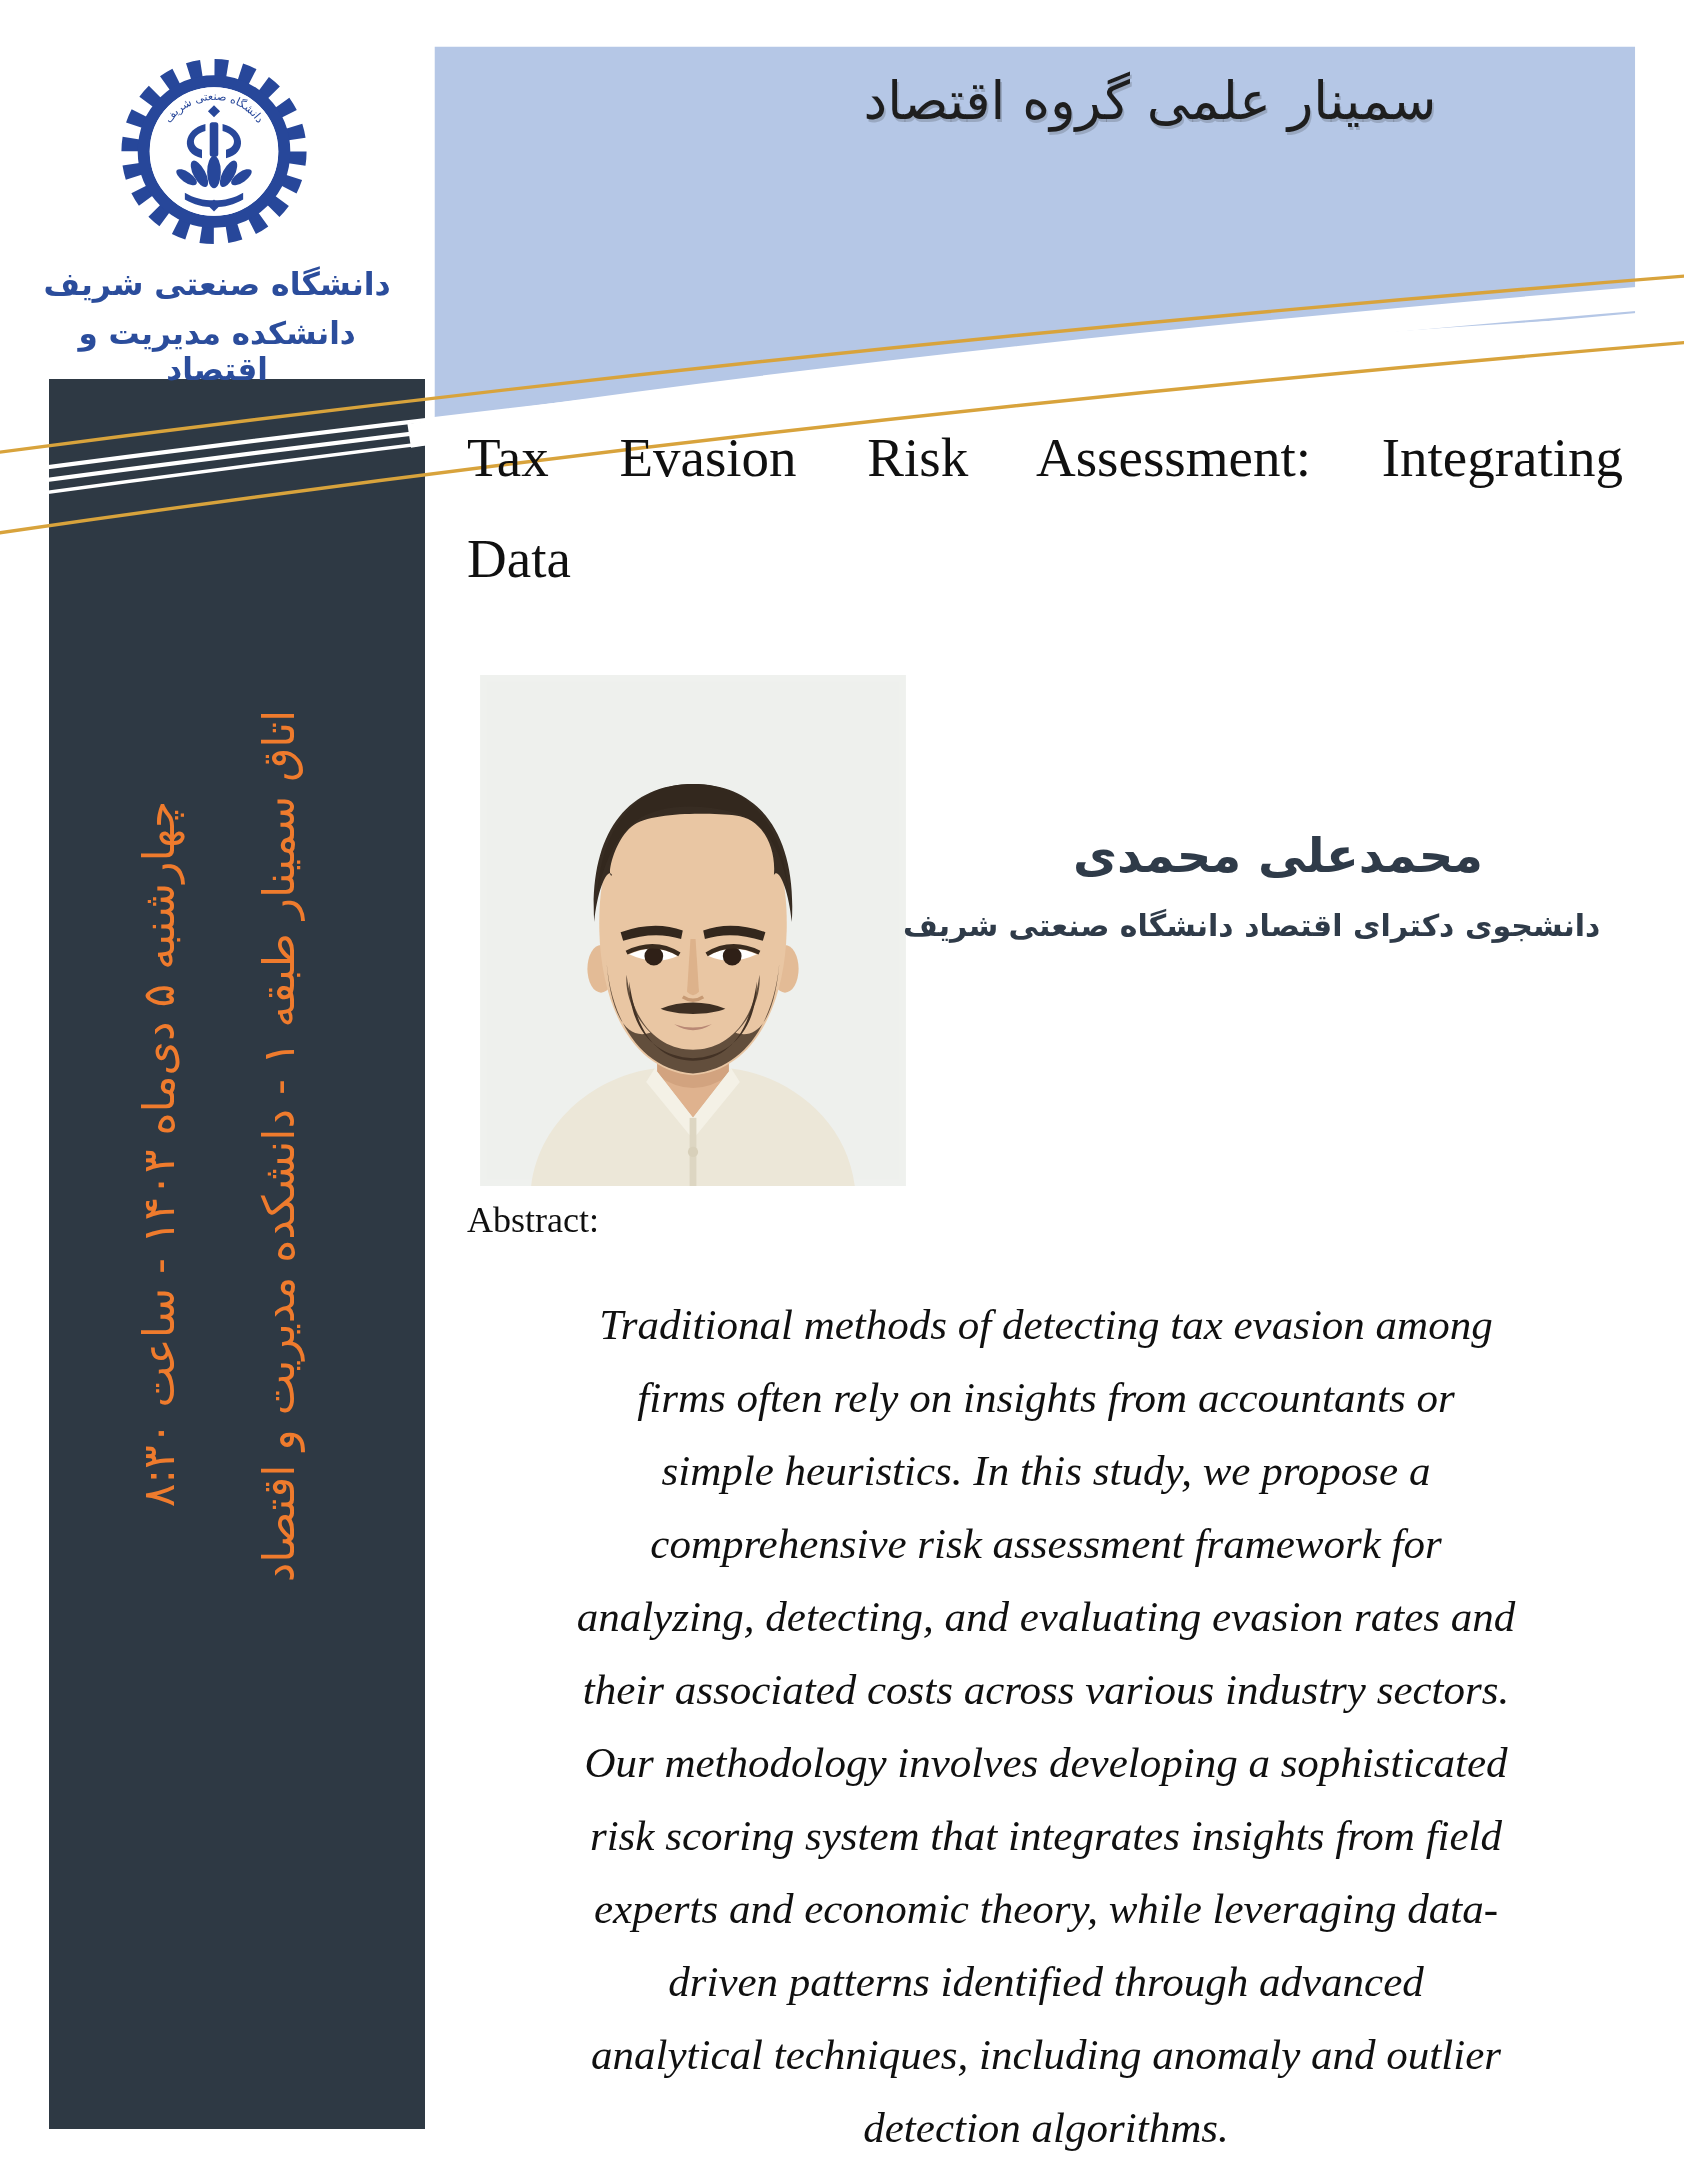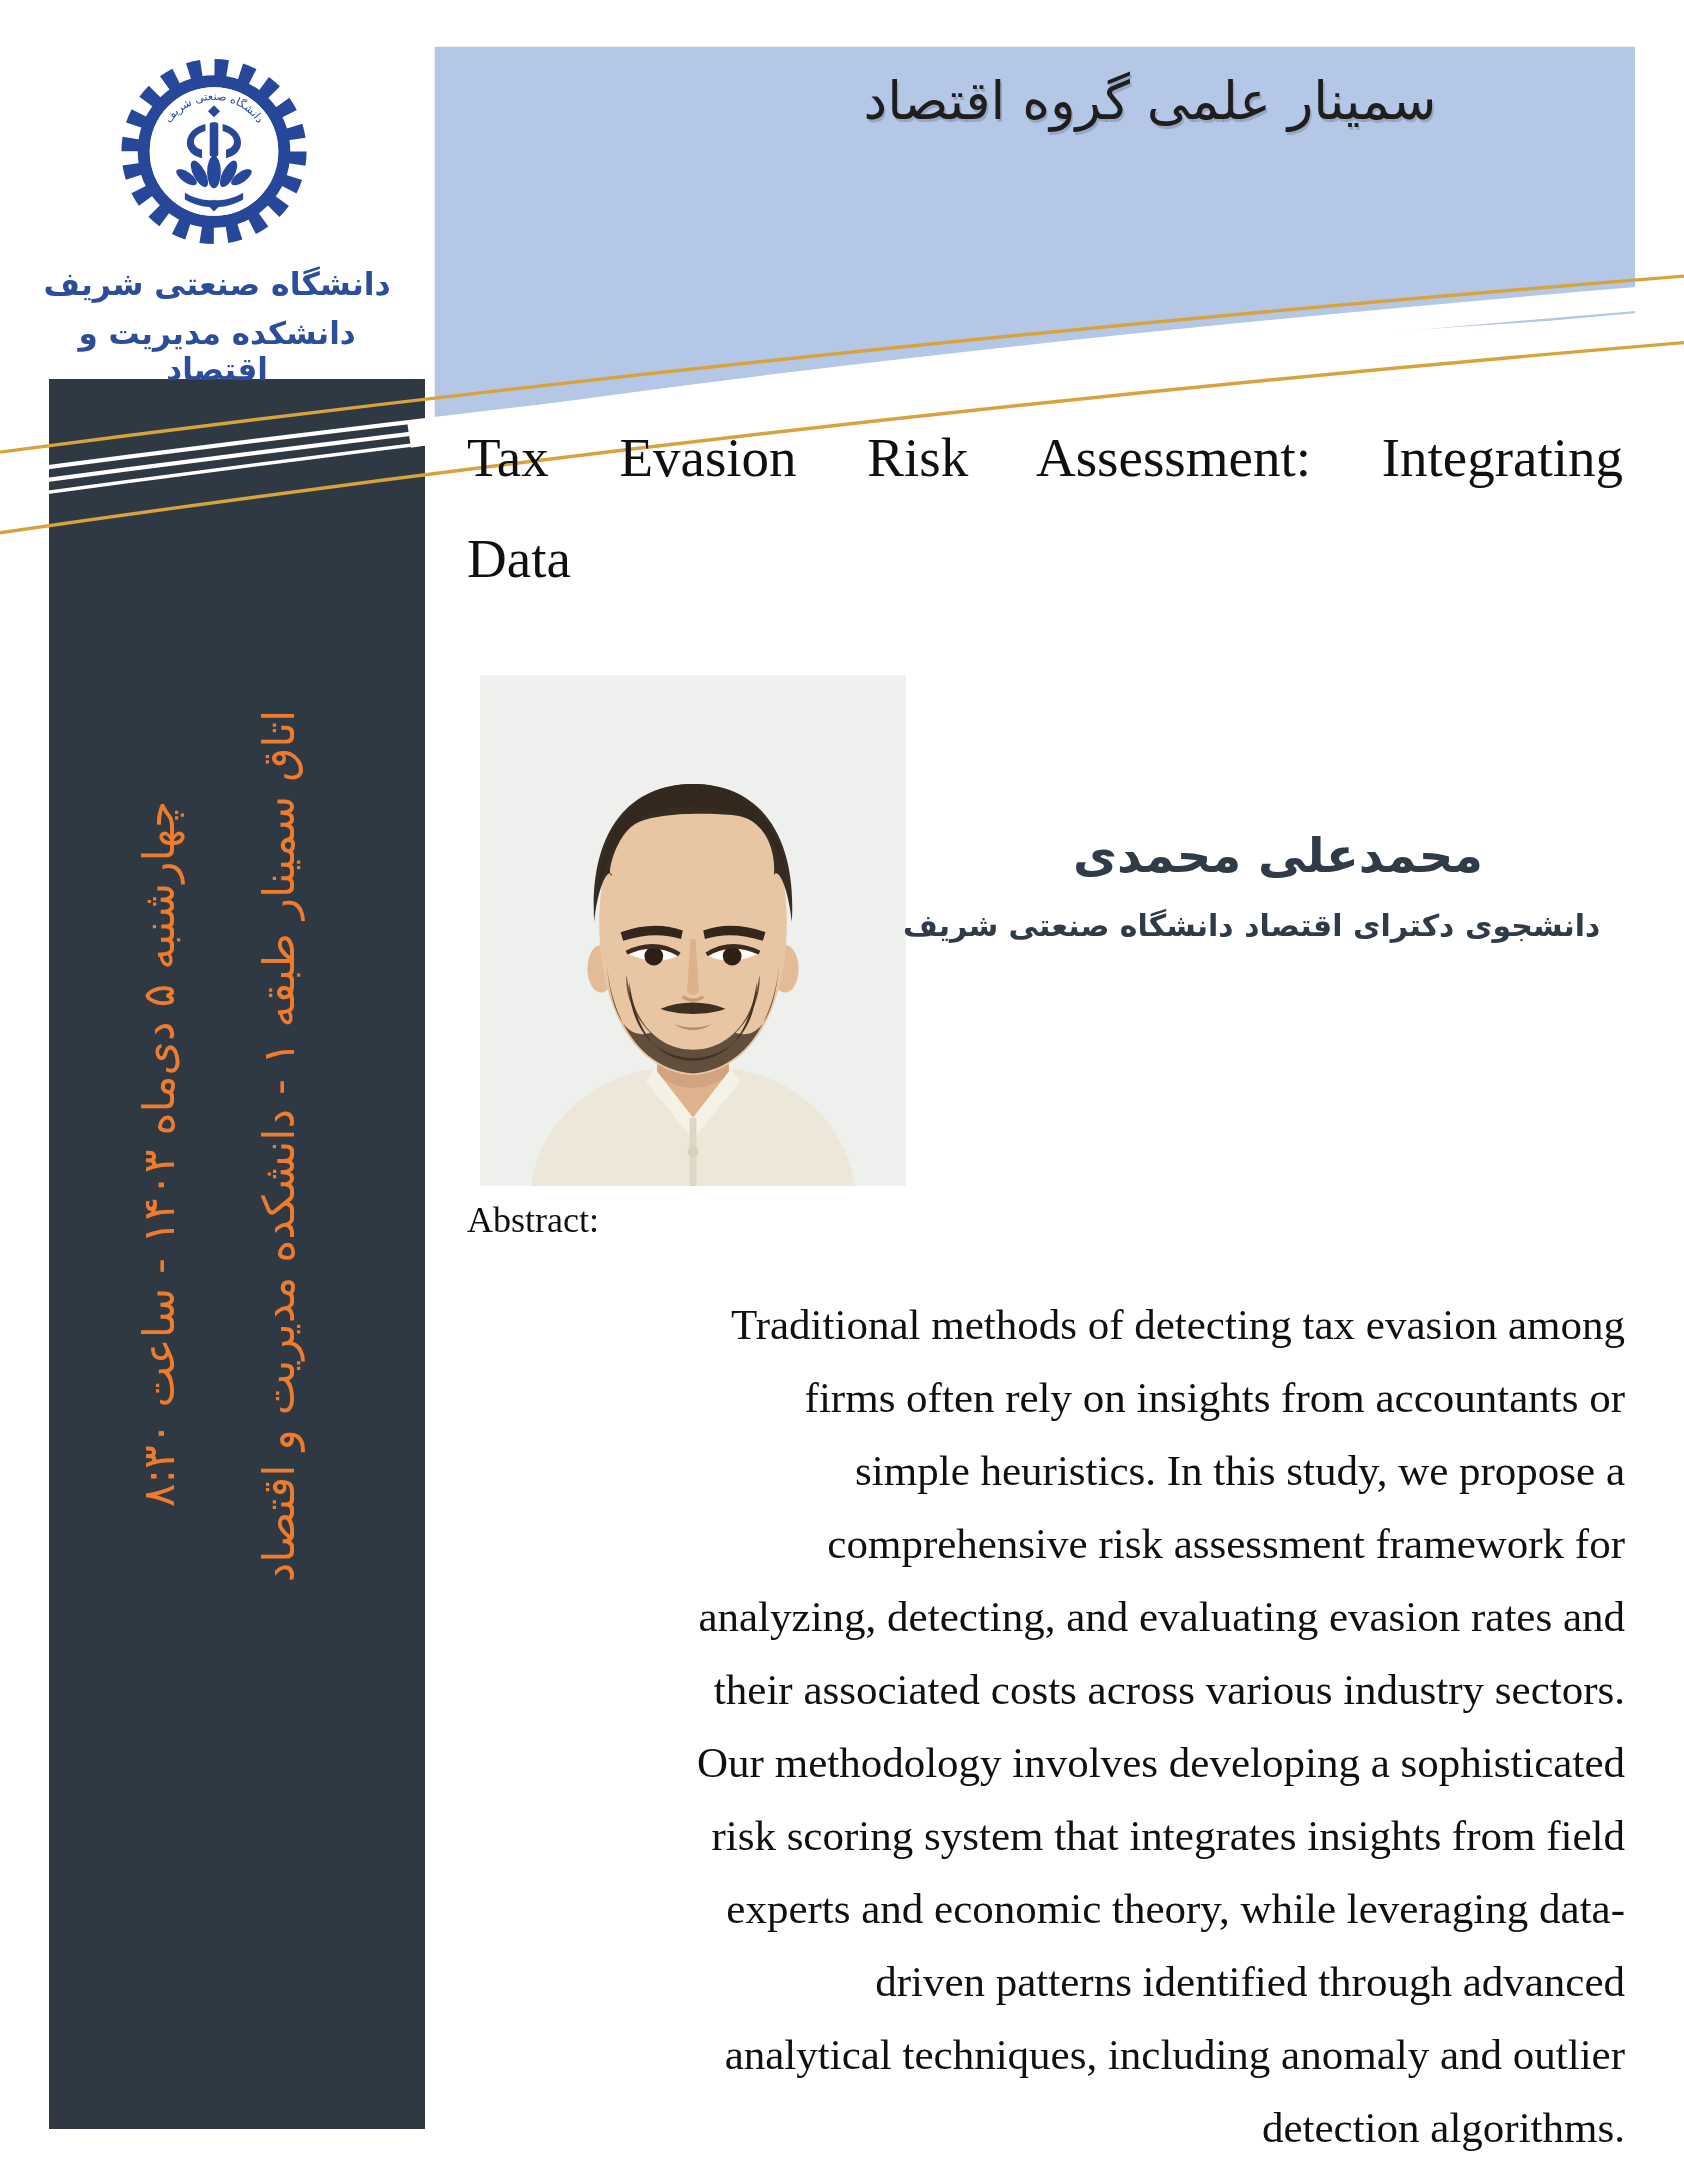--- a/index.html
+++ b/index.html
@@ -65,21 +65,21 @@
   #speaker-role{
     left:903px;top:908px;width:750px;text-align:left;
     font-family:"DejaVu Sans",sans-serif;
     font-size:30px;font-weight:600;color:#2f3b49;direction:rtl;
   }
   #abstract-heading{
     left:467px;top:1199px;width:511px;
     font-size:36px;color:#101010;
   }
   #abstract-body{left:467px;top:1288px;width:1158px;color:#101010;}
-  .abs-line{font-size:43px;line-height:73px;text-align:right;white-space:nowrap;}
+  .abs-line{font-size:43px;line-height:73px;text-align:center;white-space:nowrap;font-style:italic;}
 </style>
 </head>
 <body>
 
 <div id="poster">
 
   <div id="sidebar" class="abs"></div>
 
   <svg id="decor-svg" viewBox="0 0 1978 780">
     <path d="M510,55 L1920,55 L1920,371 C1480,396 920,443 510,506 Z" fill="#b5c7e6"></path>

